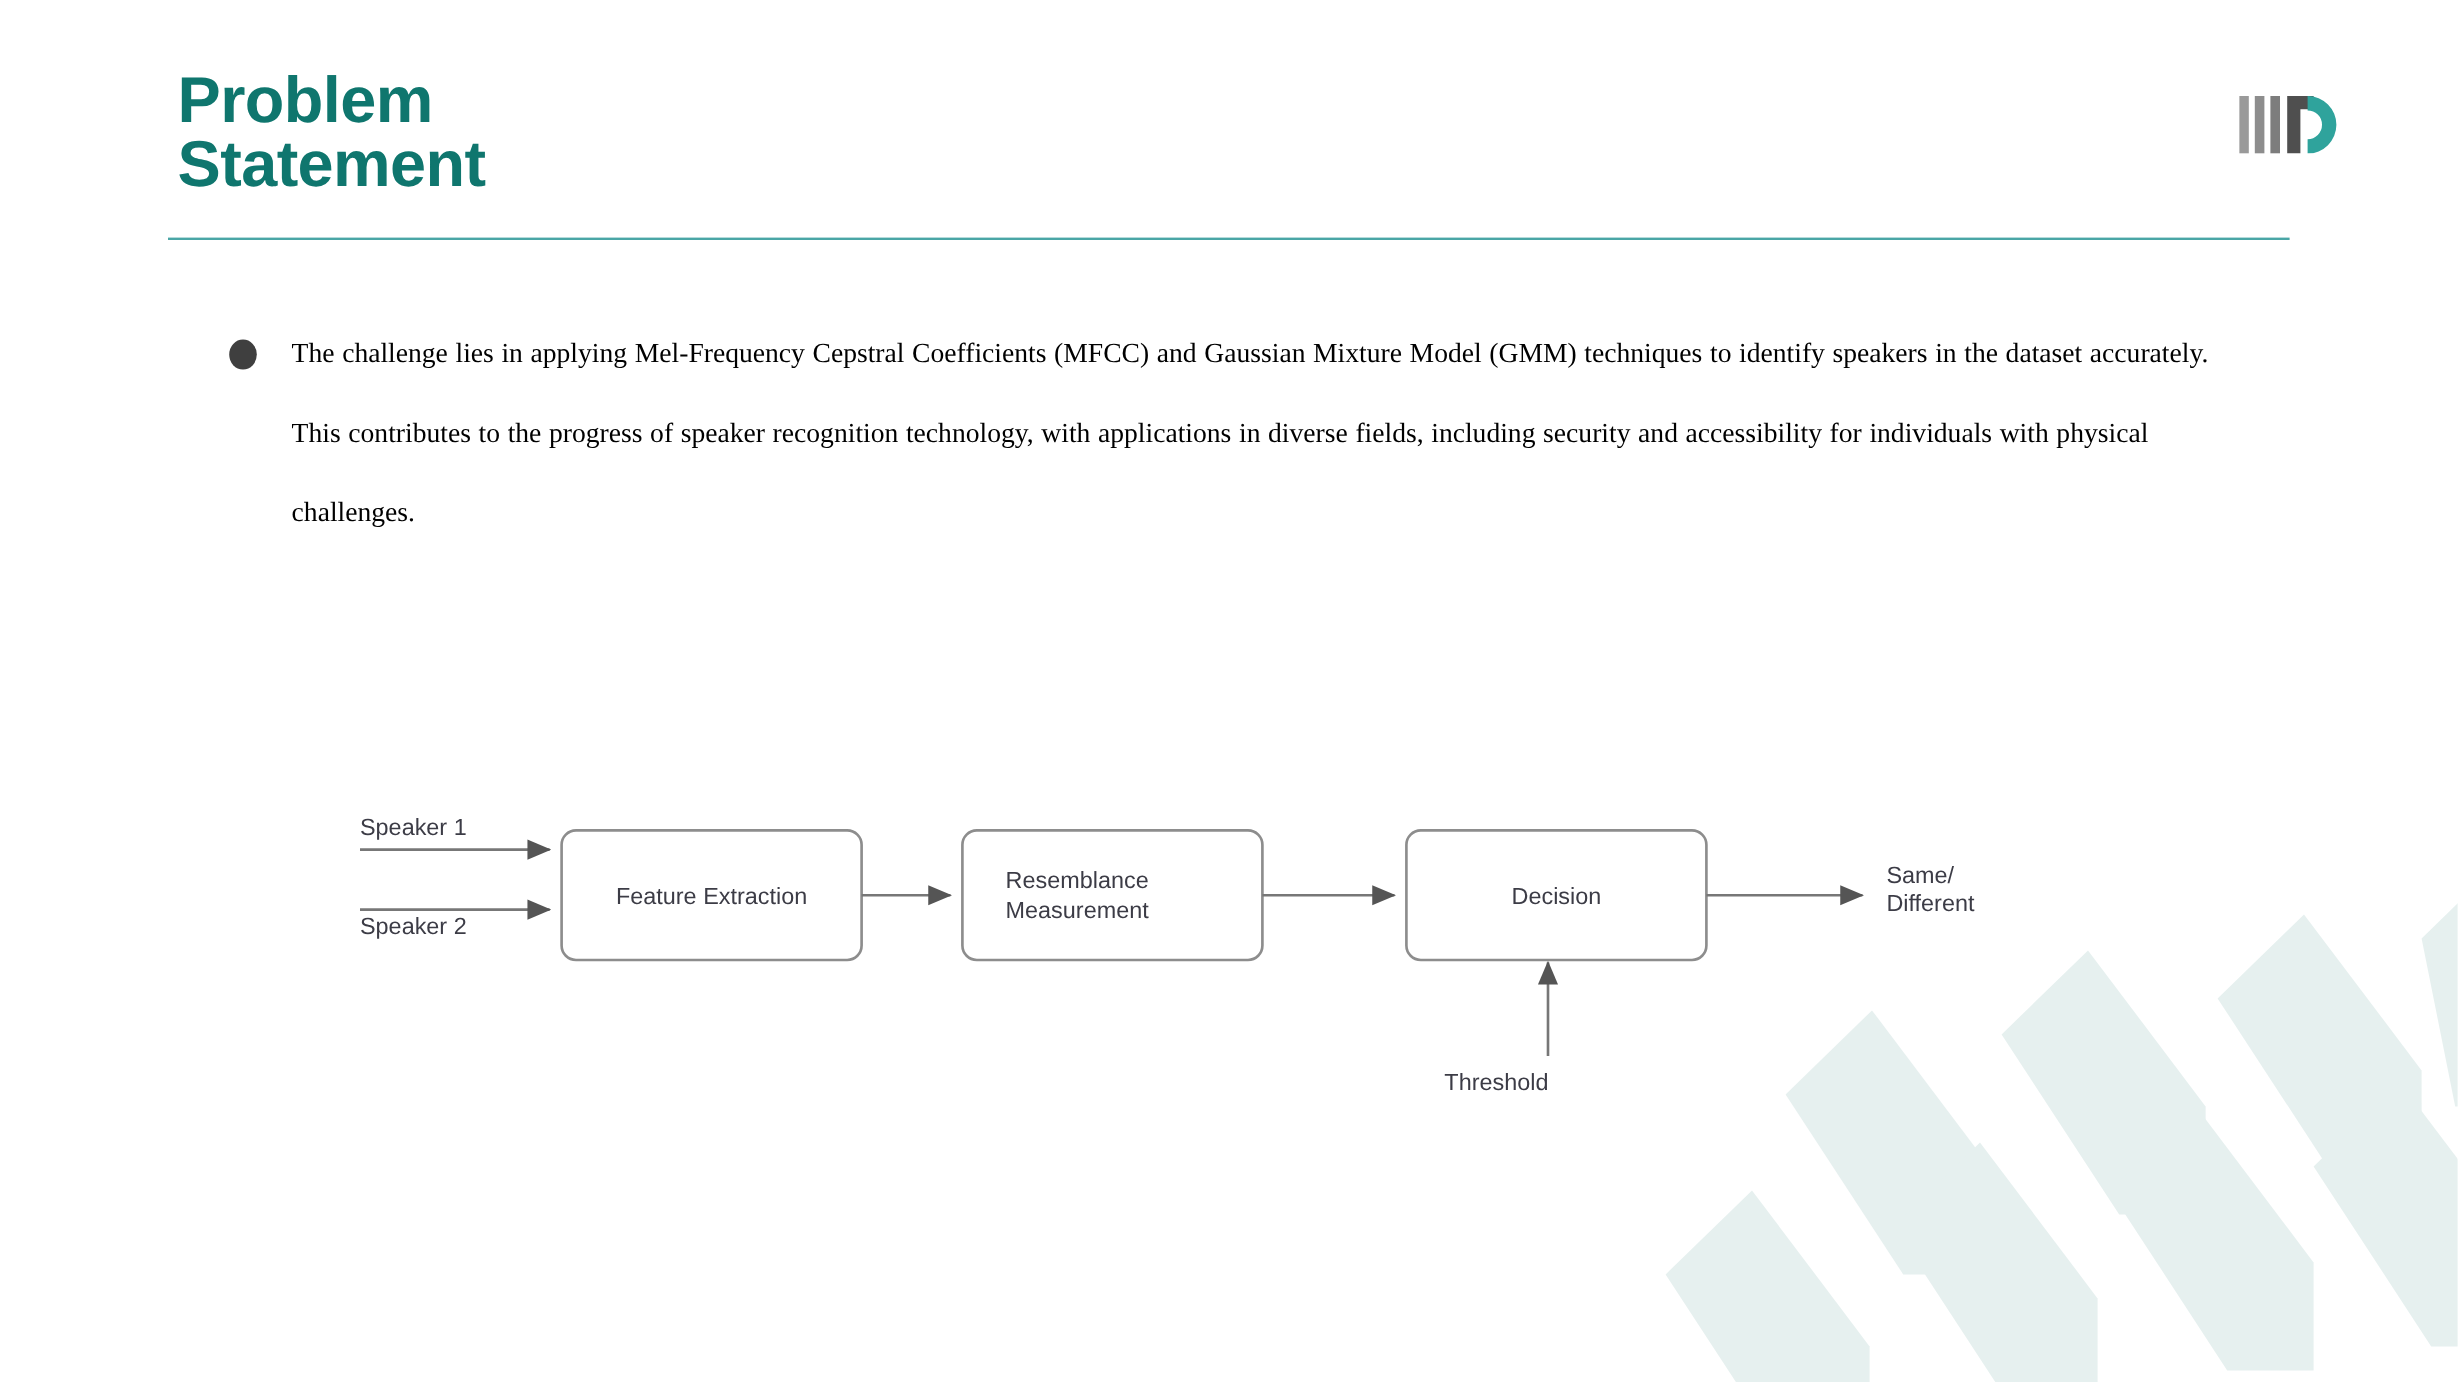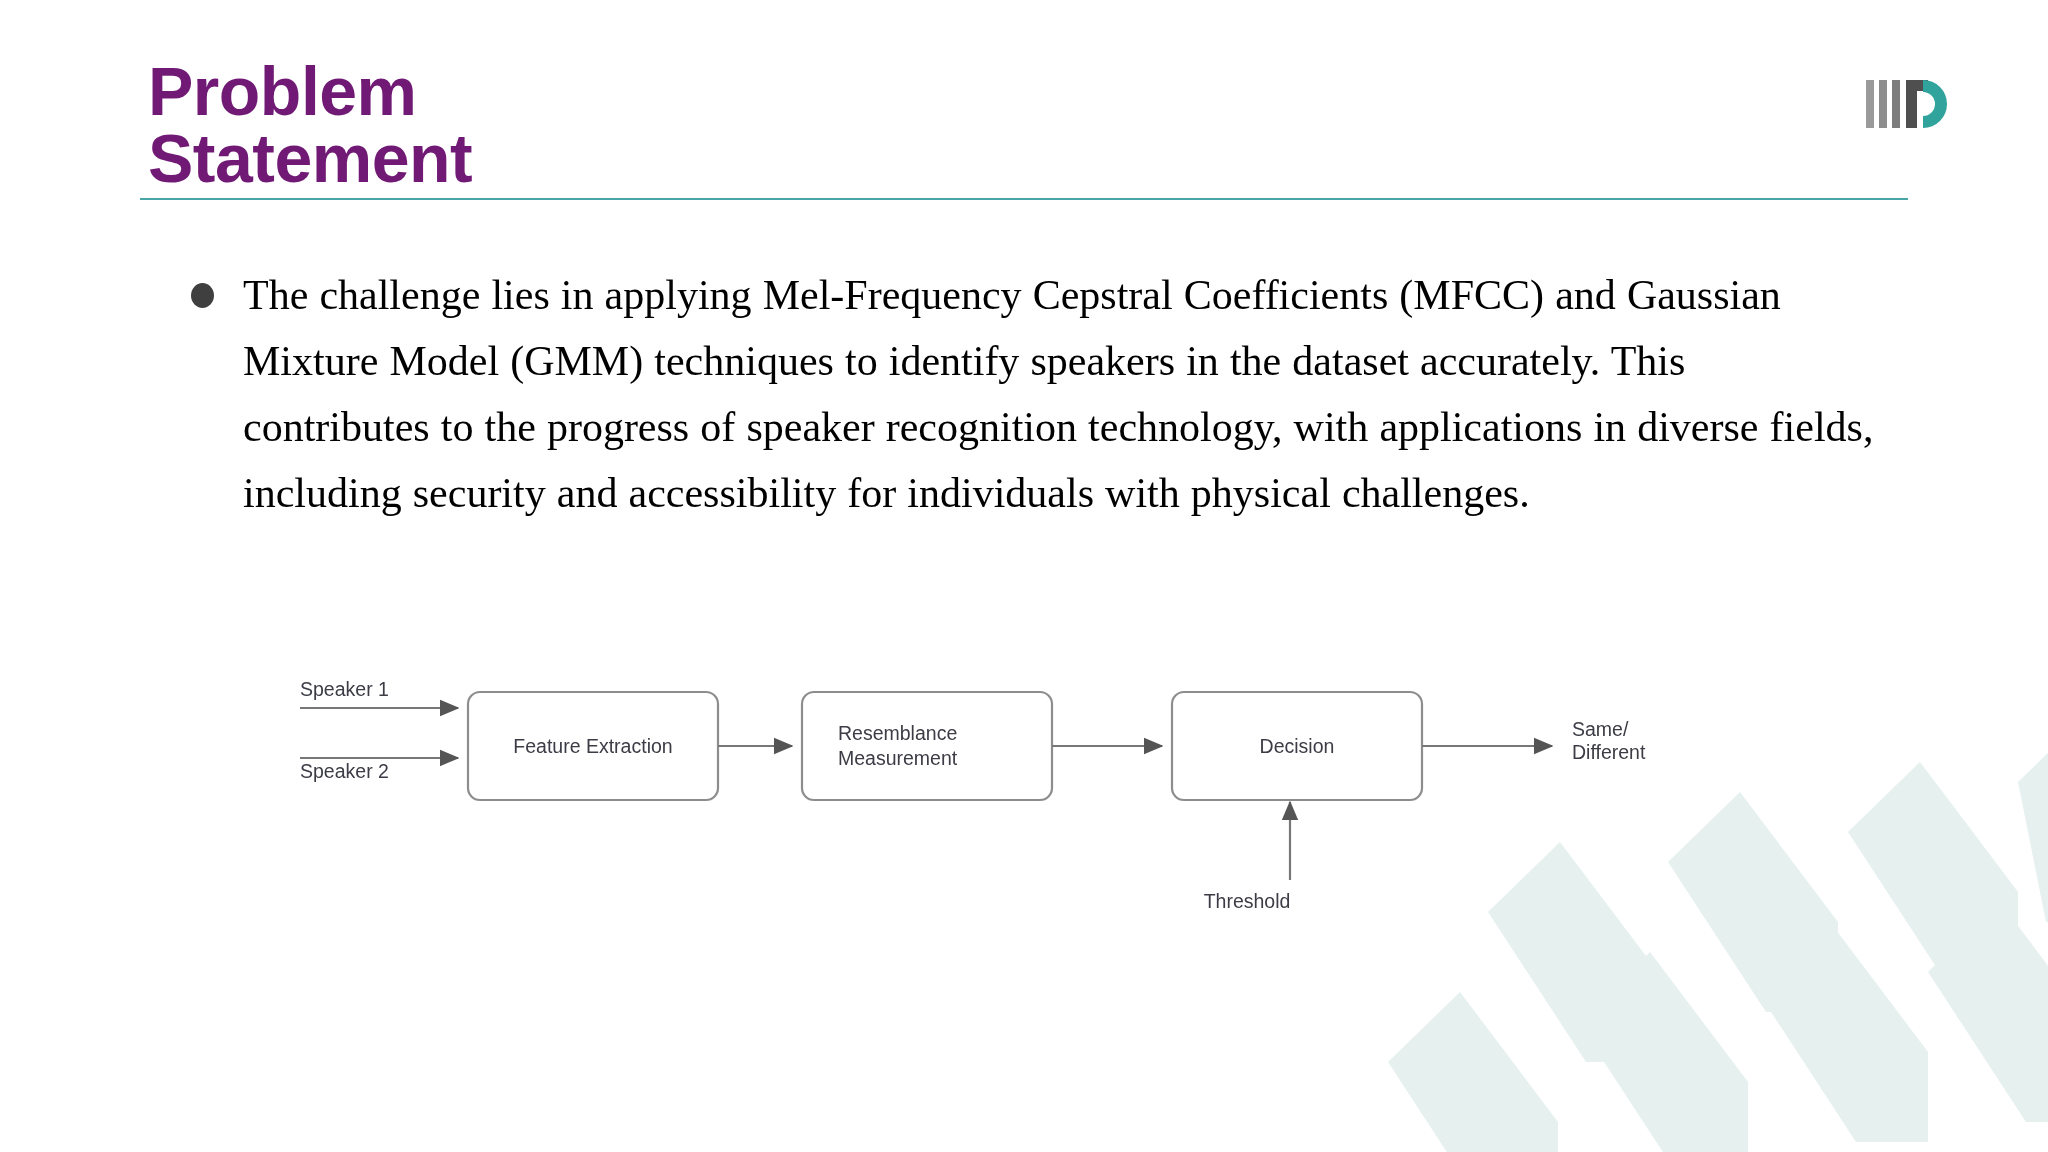--- a/index.html
+++ b/index.html
@@ -32,24 +32,24 @@
     pointer-events: none;
     z-index: 0;
   }
 
   
   .page-title {
     position: absolute;
     left: 148px;
     top: 58px;
     width: 1300px;
-    color: #701a75;
+    color: #0f766e;
     font-family: "Liberation Sans", sans-serif;
     font-weight: bold;
-    font-size: 68px;
+    font-size: 54px;
     line-height: 0.98;
     letter-spacing: -0.5px;
     z-index: 3;
     white-space: pre-line;
   }
 
   .title-rule {
     position: absolute;
     left: 140px;
     top: 198px;
@@ -85,21 +85,21 @@
     position: absolute;
     left: 8px;
     top: 21px;
     width: 23px;
     height: 25px;
     border-radius: 50%;
     background: #3f3f3f;
   }
   .body-text {
     font-family: "Liberation Serif", serif;
-    font-size: 42px;
+    font-size: 23px;
     line-height: 66px;
     color: #000000;
     text-align: left;
     word-spacing: 0.6px;
   }
 
   
   .diagram {
     position: absolute;
     left: 300px;

